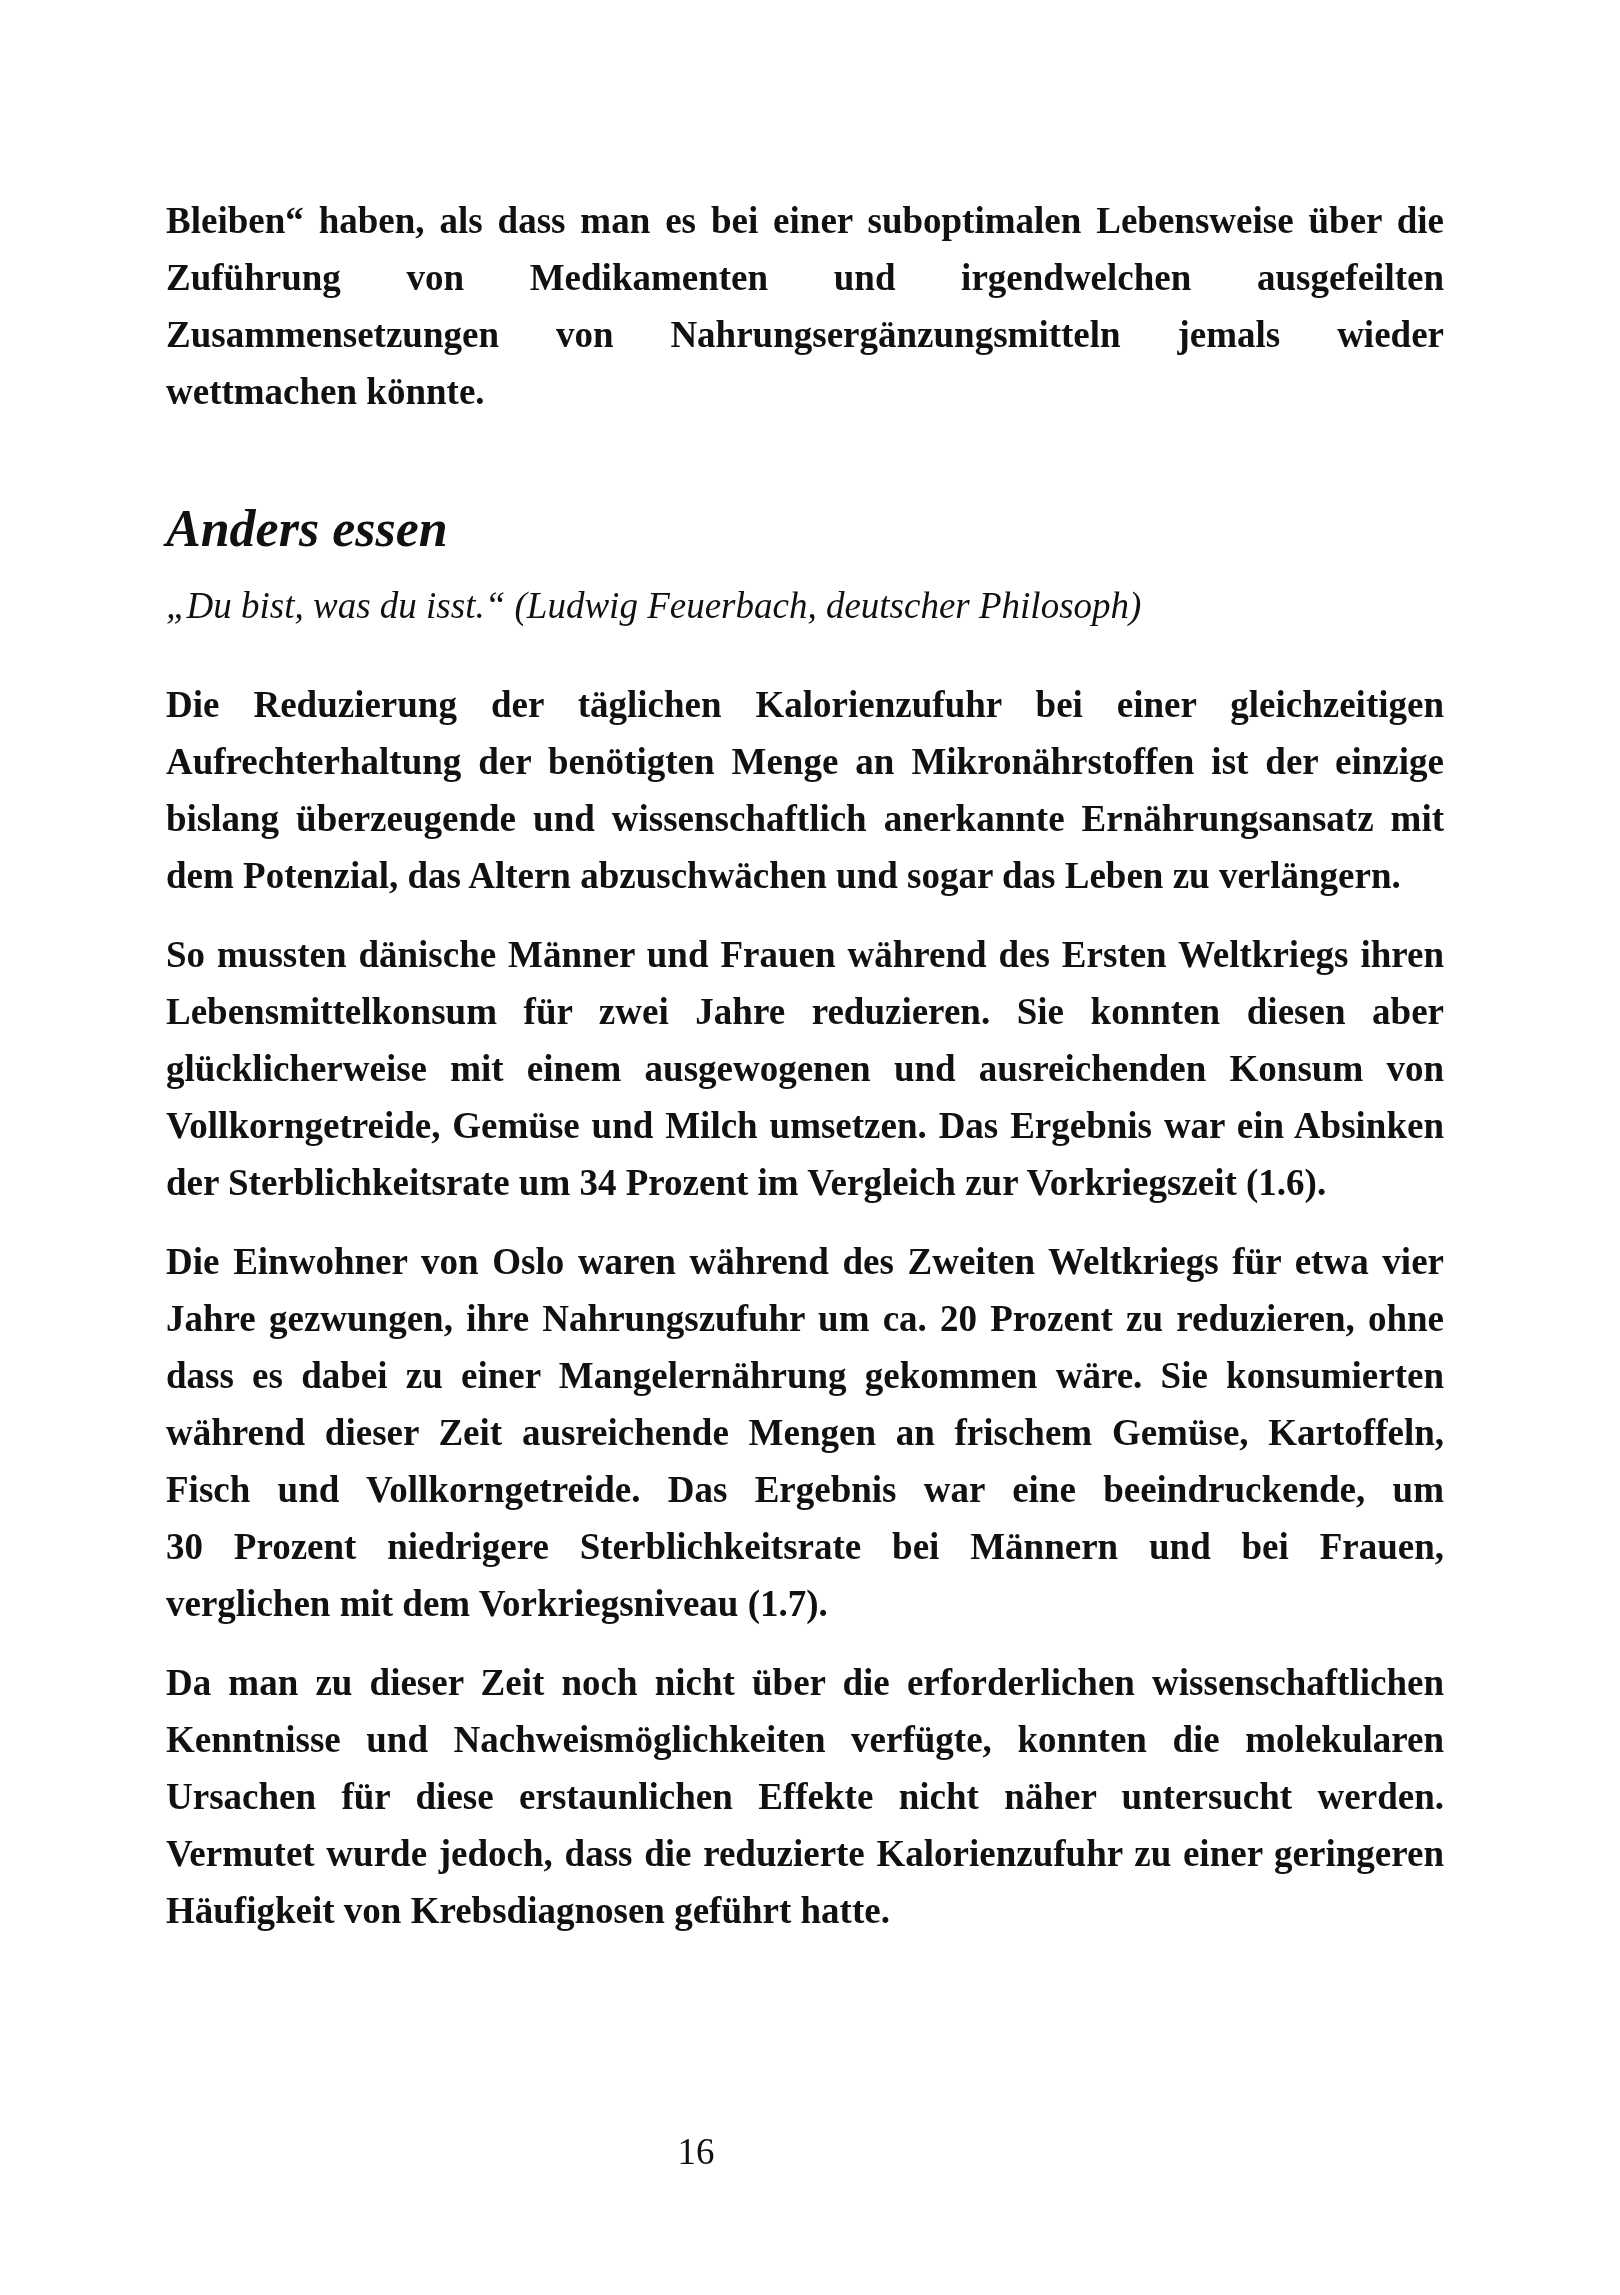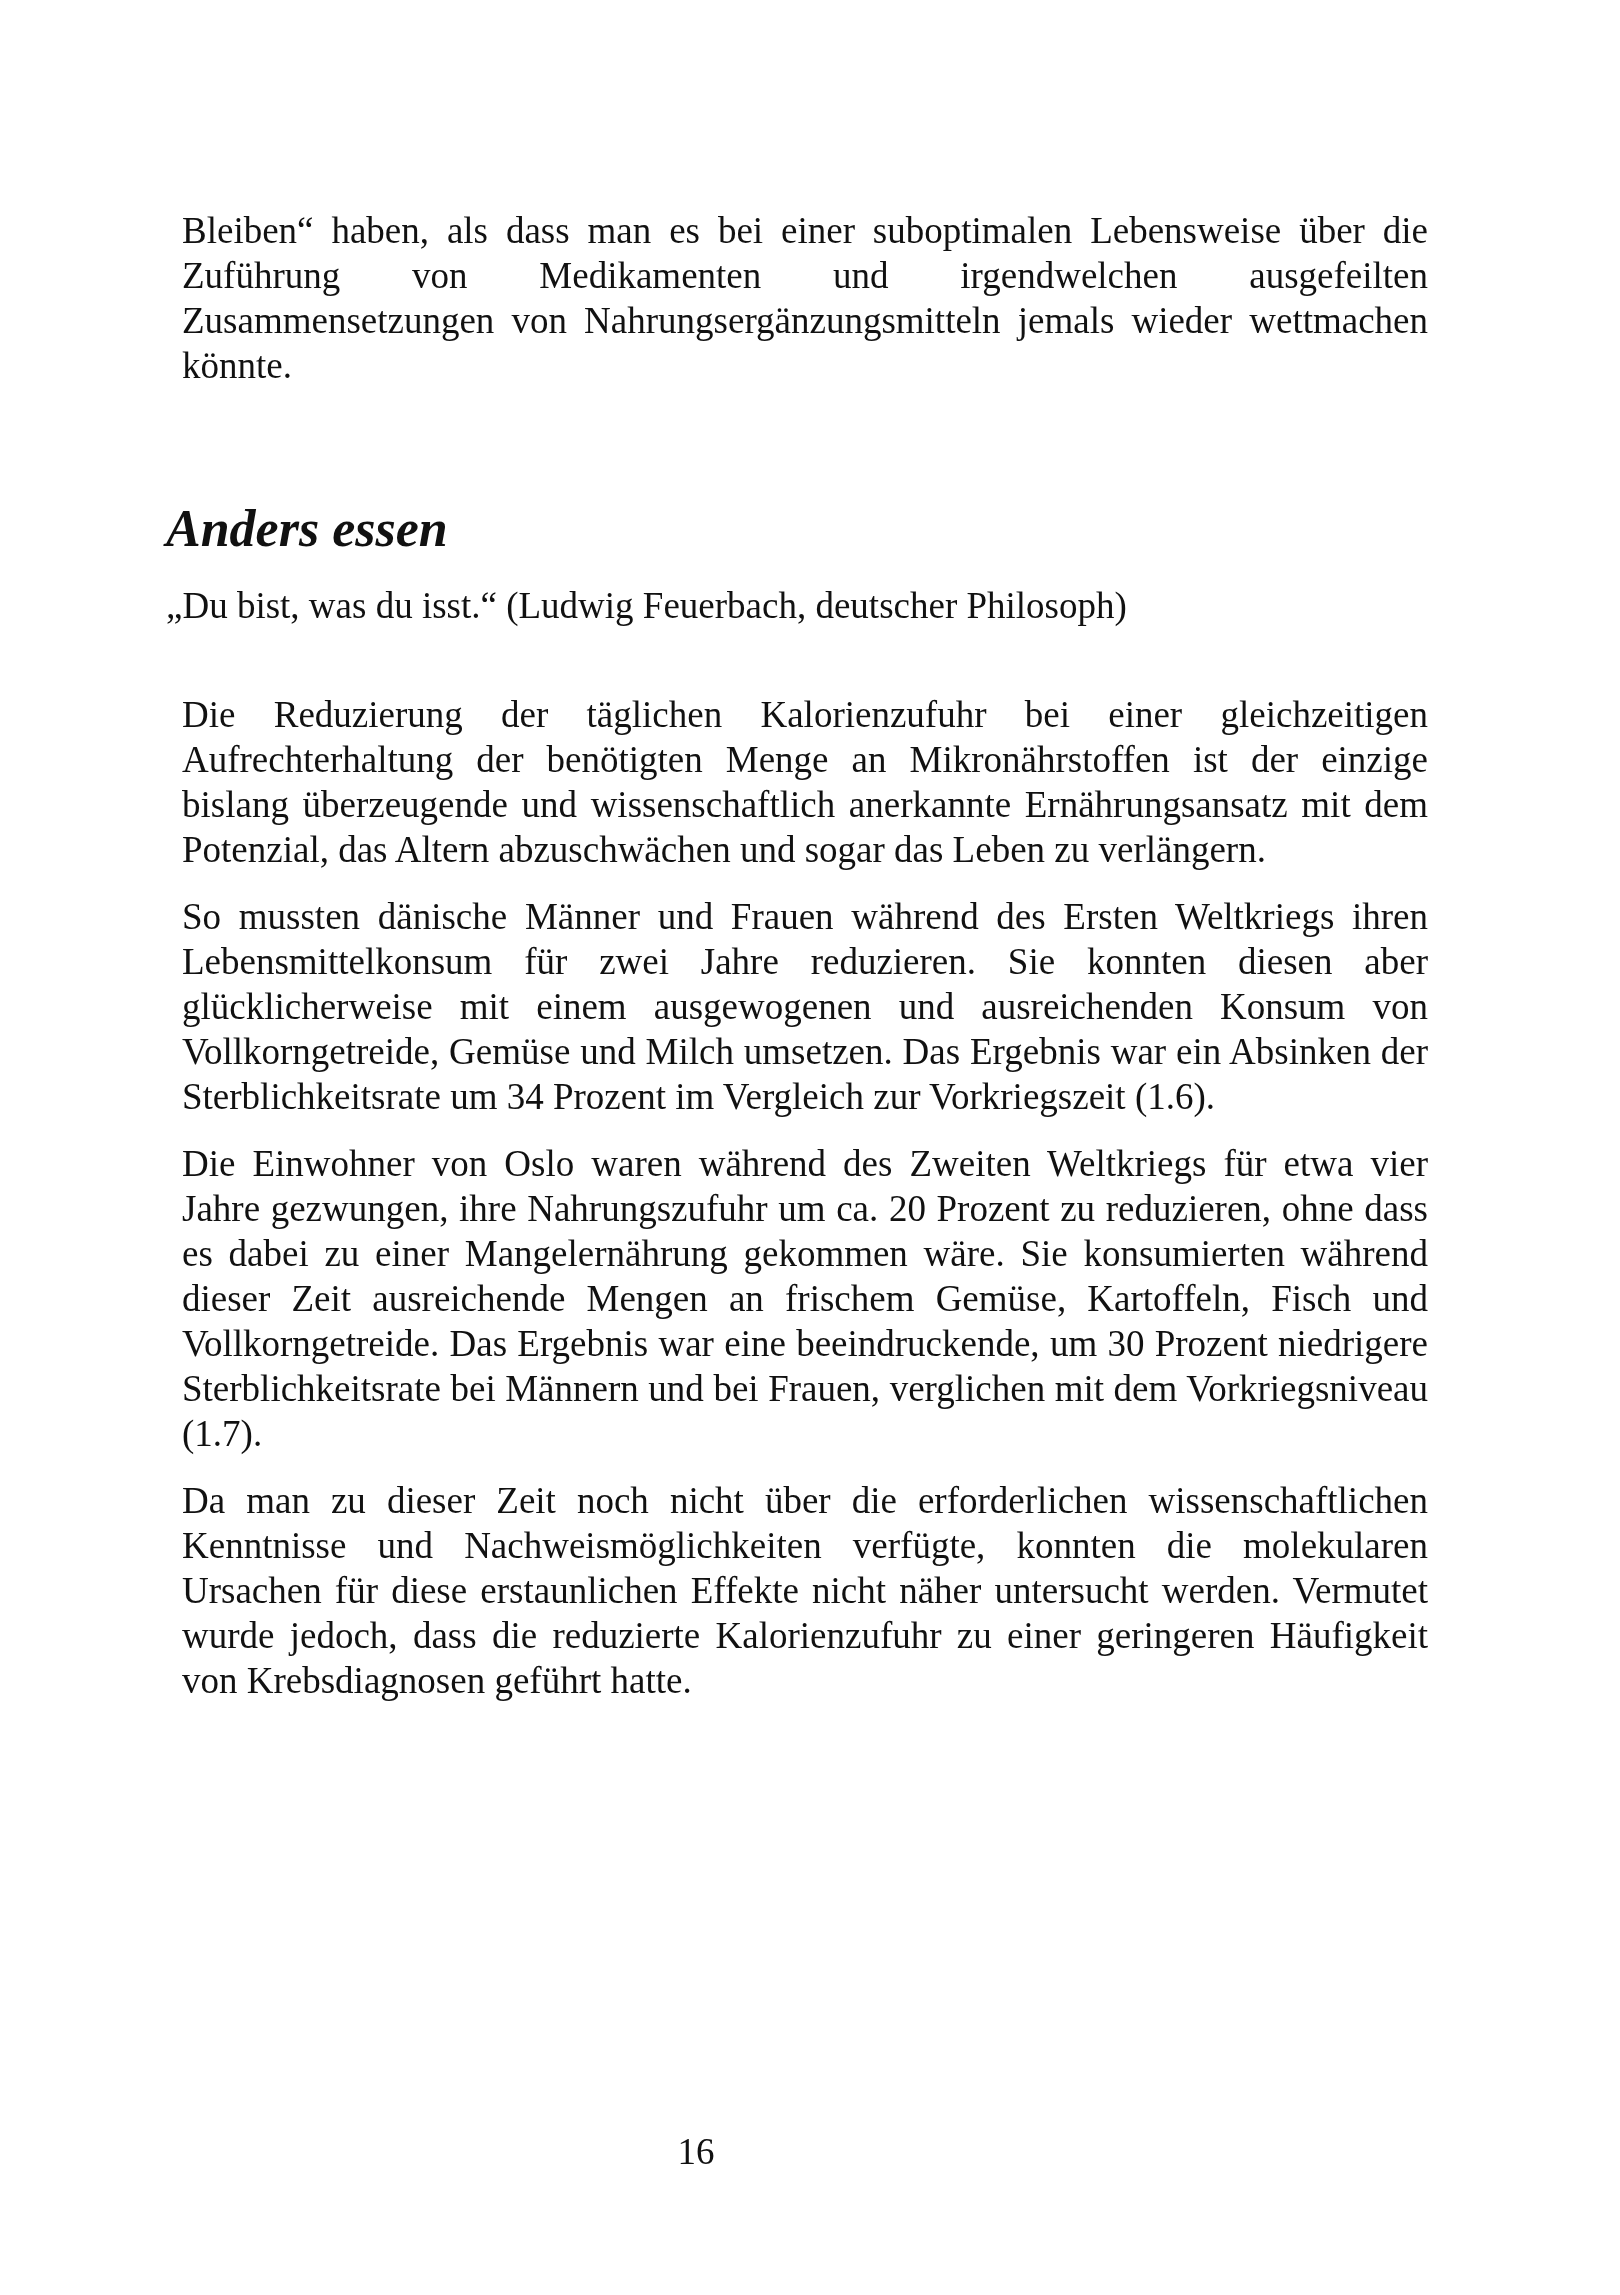--- a/index.html
+++ b/index.html
@@ -5,30 +5,30 @@
   html, body { margin: 0; padding: 0; background: #ffffff; }
   body {
     width: 1620px; height: 2295px; position: relative; overflow: hidden;
     font-family: "Liberation Serif", "DejaVu Serif", serif;
     color: #111111;
   }
   .page-body {
     position: absolute; left: 166px; top: 192px; width: 1278px;
   }
   .para {
-    font-size: 37px; line-height: 45px; margin: 16px;
-    text-align: justify; hyphens: manual;
+    font-size: 37px; line-height: 57px; margin: 0;
+    text-align: justify; hyphens: manual; font-weight: bold;
   }
   .para + .para { margin-top: 22px; }
   .heading {
     font-size: 52px; font-weight: bold; font-style: italic;
     margin: 0; position: absolute; left: 166px; top: 502px; line-height: 53px;
   }
   .quote {
-    font-size: 37px; margin: 0;
+    font-size: 37px; font-style: italic; margin: 0;
     position: absolute; left: 166px; top: 579px; line-height: 53px;
   }
   .section-body { position: absolute; left: 166px; top: 676px; width: 1278px; }
   .page-number {
     position: absolute; left: 0; width: 1392px; text-align: center;
     top: 2125px; font-size: 37px; line-height: 53px;
   }
 </style>
 </head>
 <body>

